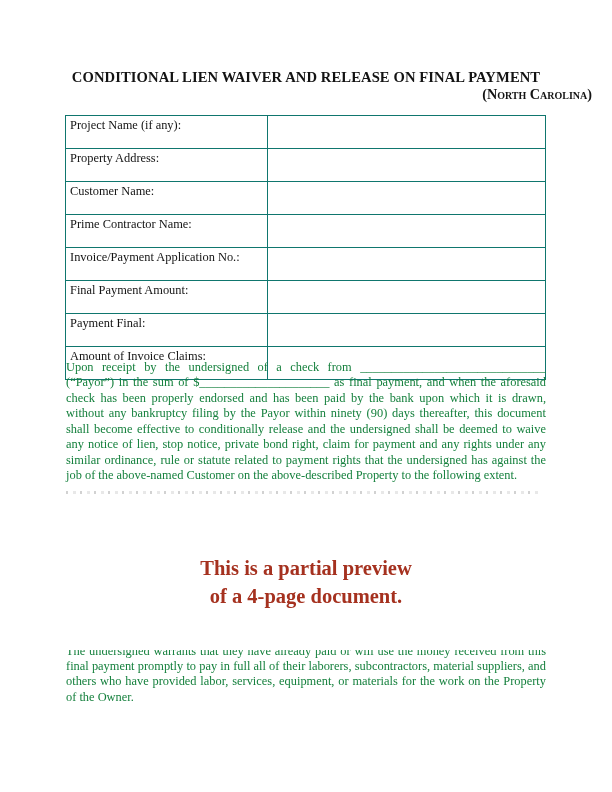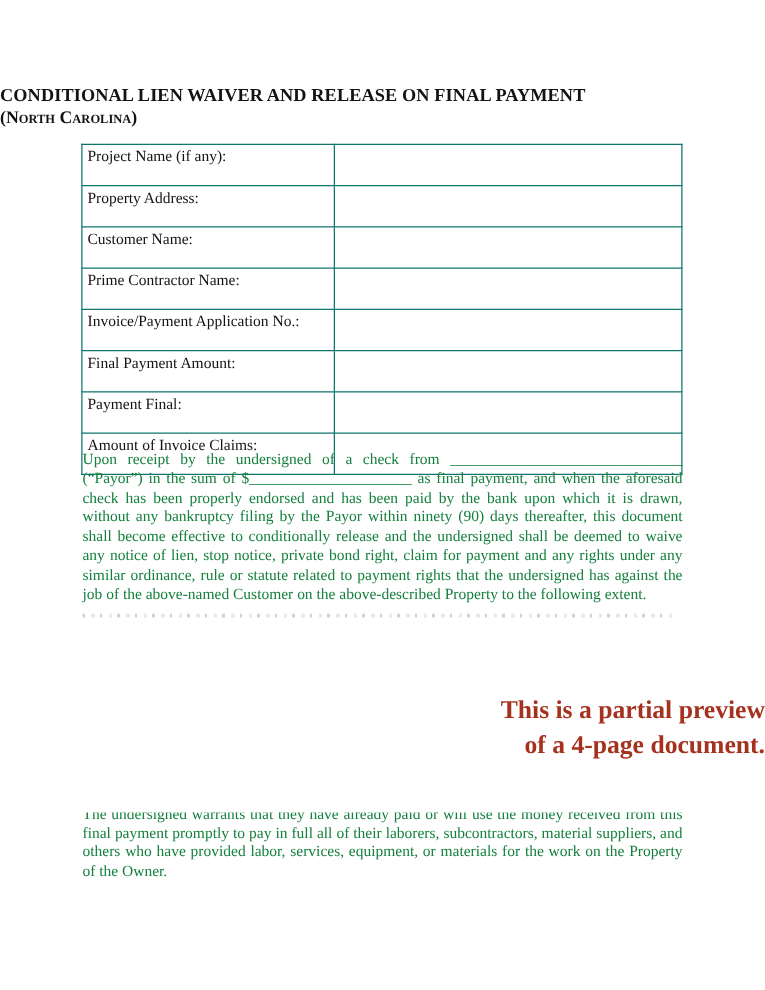--- a/index.html
+++ b/index.html
@@ -10,29 +10,30 @@
     background: #ffffff;
     font-family: "Liberation Serif", serif;
     color: #131313;
     overflow: hidden;
   }
 
   
   .doc-title {
     position: absolute;
     top: 69px; left: 0; width: 612px;
+    text-align: center;
     font-weight: 700;
     font-size: 14.6px;
     line-height: 16px;
     letter-spacing: 0.1px;
   }
   .doc-subtitle {
     position: absolute;
     top: 86px; left: 0; width: 592px;
-    text-align: left;
+    text-align: right;
     font-weight: 700;
     font-size: 14.2px;
     line-height: 16px;
     font-variant: small-caps;
   }
 
   
   .info-table {
     position: absolute;
     top: 115px; left: 65px;
@@ -73,21 +74,21 @@
       rgba(105,105,105,0.55) 0px, rgba(105,105,105,0.55) 2px,
       rgba(255,255,255,0) 2px,  rgba(255,255,255,0) 7px,
       rgba(135,135,135,0.35) 7px, rgba(135,135,135,0.35) 10px,
       rgba(255,255,255,0) 10px, rgba(255,255,255,0) 14px);
   }
 
   
   .preview-notice {
     position: absolute;
     top: 554px; left: 0; width: 612px;
-    text-align: right;
+    text-align: center;
     font-weight: 700;
     font-size: 20.5px;
     line-height: 28px;
     color: #A5311F;
   }
 
   
   .warranty-clip {
     position: absolute;
     top: 650px; left: 66px;

